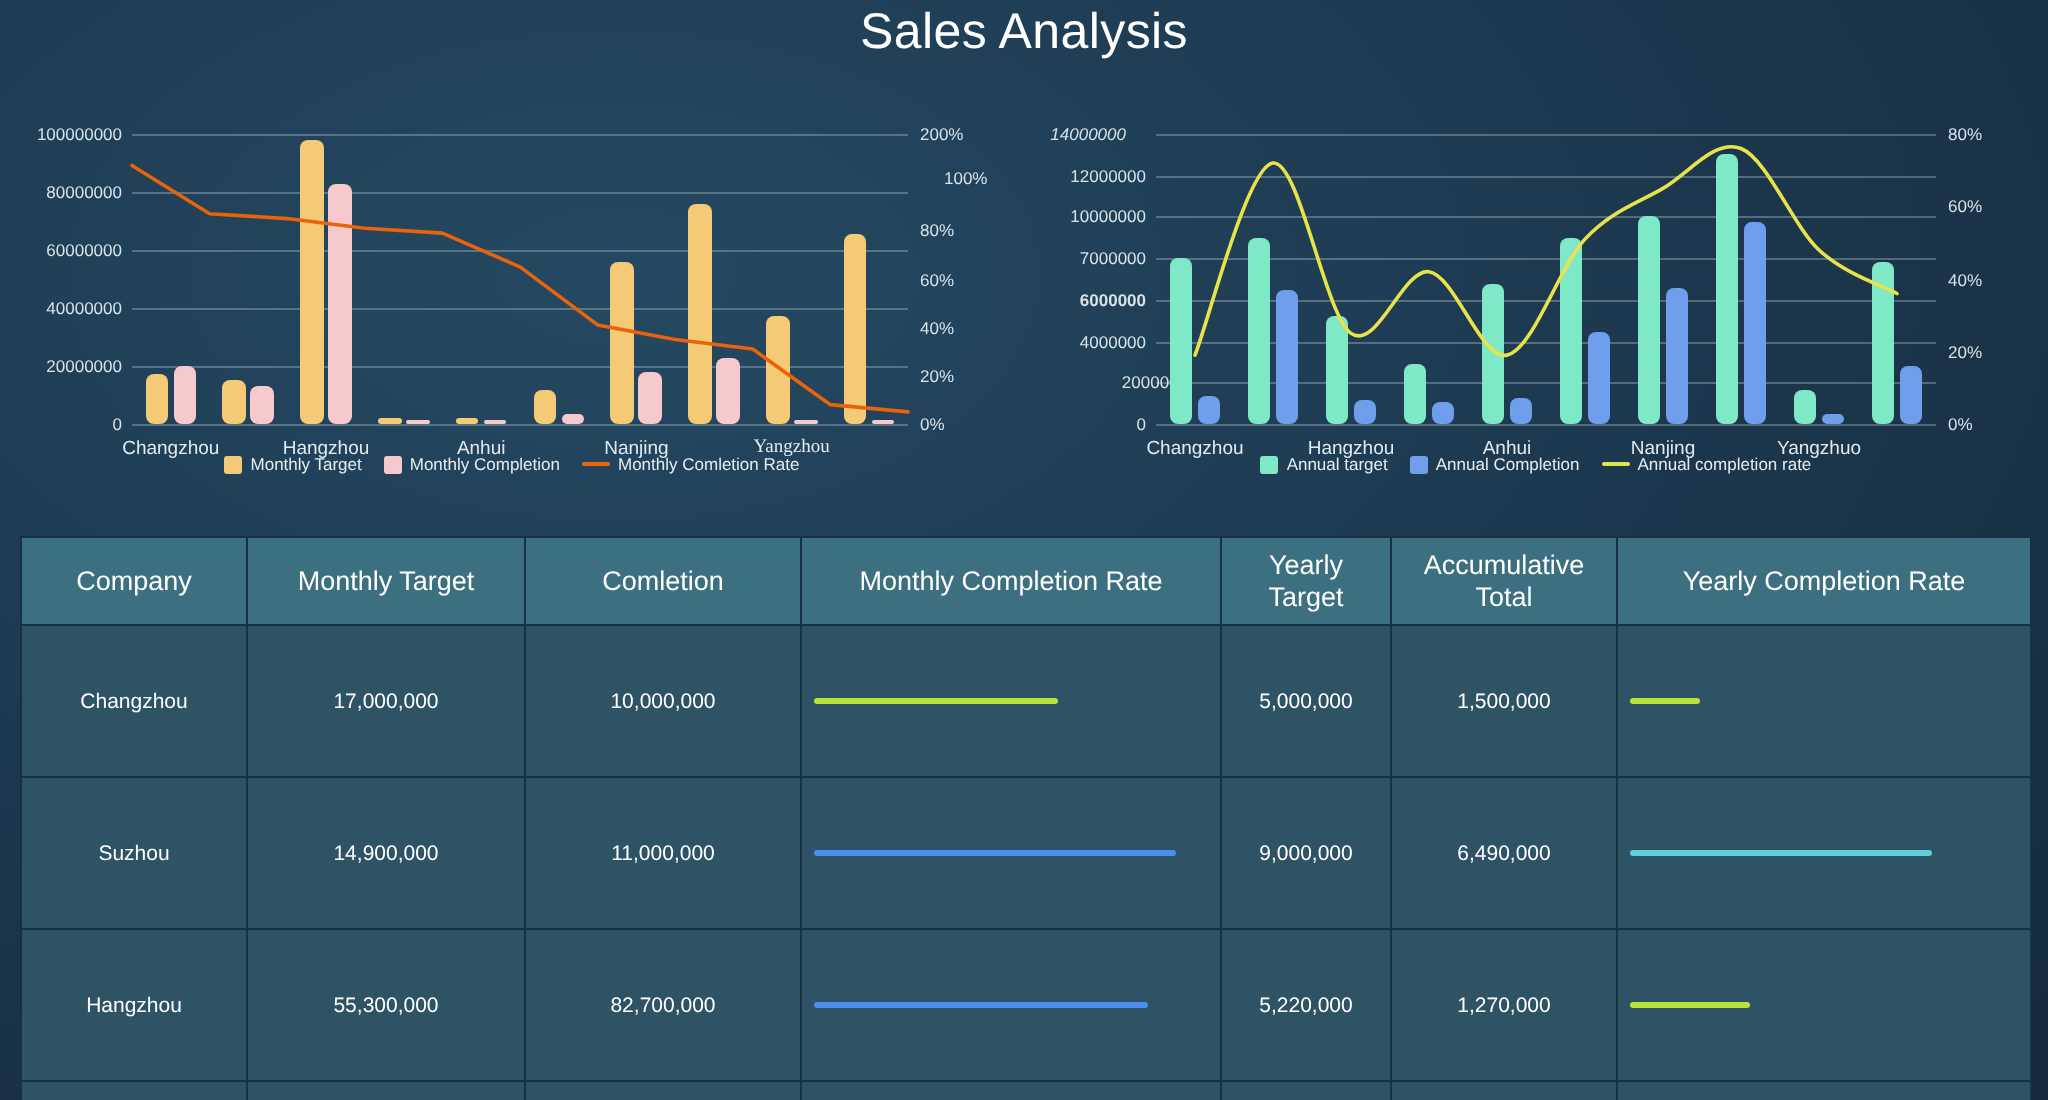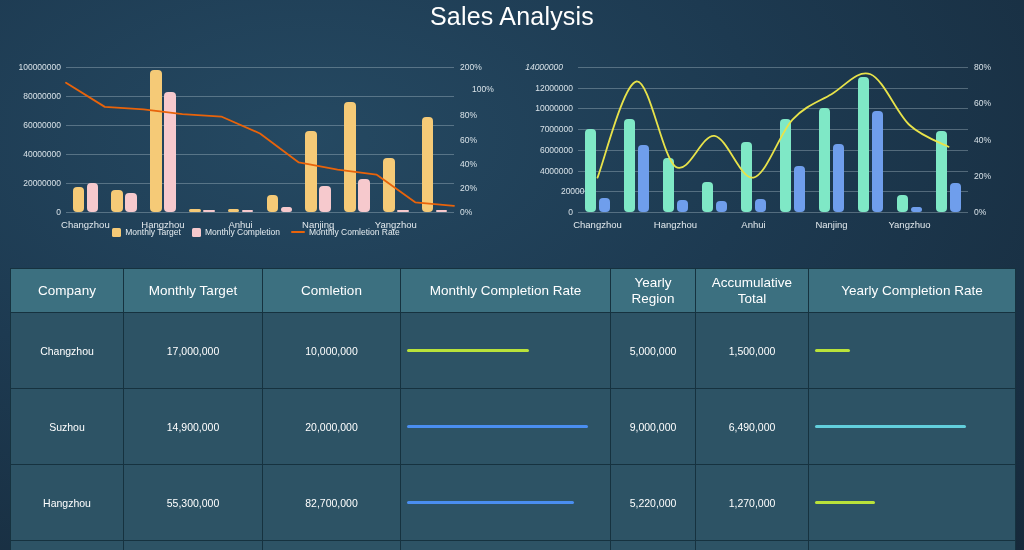--- a/index.html
+++ b/index.html
@@ -149,21 +149,21 @@
           <div class="bar" style="left: 175.764px; width: 11.64px; height: 2.5px; background: rgb(246, 201, 205);"></div>
           <div class="bar" style="left: 214.564px; width: 11.64px; height: 5.365px; background: rgb(246, 201, 205);"></div>
           <div class="bar" style="left: 253.364px; width: 11.64px; height: 26.1px; background: rgb(246, 201, 205);"></div>
           <div class="bar" style="left: 292.164px; width: 11.64px; height: 32.77px; background: rgb(246, 201, 205);"></div>
           <div class="bar" style="left: 330.964px; width: 11.64px; height: 2.5px; background: rgb(246, 201, 205);"></div>
           <div class="bar" style="left: 369.764px; width: 11.64px; height: 2.5px; background: rgb(246, 201, 205);"></div>
           <div class="cat-lab" style="left: -25.6px; width: 90px;">Changzhou</div>
           <div class="cat-lab" style="left: 52px; width: 90px;">Hangzhou</div>
           <div class="cat-lab" style="left: 129.6px; width: 90px;">Anhui</div>
           <div class="cat-lab" style="left: 207.2px; width: 90px;">Nanjing</div>
-          <div class="cat-lab" style="left: 284.8px; width: 90px;">Yangzhou</div>
+          <div class="cat-lab" style="left: 284.8px; width: 90px; font-family: Liberation Serif, serif;">Yangzhou</div>
           <svg class="linesvg" width="388" height="145">
             <path d="M0,15.708333333333314 L38.8,39.875 L77.6,42.29166666666666 L116.4,47.125 L155.2,49.54166666666667 L194,66.45833333333334 L232.8,95.45833333333334 L271.6,102.70833333333333 L310.4,107.54166666666666 L349.2,135.33333333333334 L388,138.95833333333334" fill="none" stroke="#e8630a" stroke-width="1.8" stroke-linecap="round" stroke-linejoin="round"></path>
           </svg>
         </div>
       <div id="axL"></div>
       <div id="ax2L"></div>
     </div>
     <div class="legend">
       <span class="item">
         <span class="sw" style="background:#f5ca77"></span>
@@ -183,21 +183,21 @@
   <div class="chart-panel r">
     <div class="plot-wrap">
       <div class="plot" id="plotR" style="width: 390px; left: 66px;">
           <div class="gridline" style="top: 145px;"></div>
           <div class="axis-left-lab" style="right: 395px; top: 141px; width: 70px;">0</div>
           <div class="gridline" style="top: 124.286px;"></div>
           <div class="axis-left-lab" style="right: 374px; top: 120.286px; width: 70px;">2000000</div>
           <div class="gridline" style="top: 103.571px;"></div>
           <div class="axis-left-lab" style="right: 395px; top: 99.5714px; width: 70px;">4000000</div>
           <div class="gridline" style="top: 82.8571px;"></div>
-          <div class="axis-left-lab" style="right: 395px; top: 78.8571px; width: 70px;">6000000</div>
+          <div class="axis-left-lab" style="right: 395px; top: 78.8571px; width: 70px; font-weight: bold;">6000000</div>
           <div class="gridline" style="top: 62.1429px;"></div>
           <div class="axis-left-lab" style="right: 395px; top: 58.1429px; width: 70px;">7000000</div>
           <div class="gridline" style="top: 41.4286px;"></div>
           <div class="axis-left-lab" style="right: 395px; top: 37.4286px; width: 70px;">10000000</div>
           <div class="gridline" style="top: 20.7143px;"></div>
           <div class="axis-left-lab" style="right: 395px; top: 16.7143px; width: 70px;">12000000</div>
           <div class="gridline" style="top: 0px;"></div>
           <div class="axis-left-lab" style="right: 405px; top: -4px; width: 70px; font-style: italic;">14000000</div>
           <div class="axis-right-lab" style="left: 396px; top: 141px;">0%</div>
           <div class="axis-right-lab" style="left: 396px; top: 104.75px;">20%</div>
@@ -229,20 +229,34 @@
           <div class="cat-lab" style="left: 130.5px; width: 90px;">Anhui</div>
           <div class="cat-lab" style="left: 208.5px; width: 90px;">Nanjing</div>
           <div class="cat-lab" style="left: 286.5px; width: 90px;">Yangzhuo</div>
           <svg class="linesvg" width="390" height="145">
             <path d="M19.5,110.5625 C26,94.55208333333333 45.5,16.3125 58.5,14.5 C71.5,12.6875 84.5,90.625 97.5,99.6875 C110.5,108.75 123.5,67.0625 136.5,68.875 C149.5,70.6875 162.5,113.28125 175.5,110.5625 C188.5,107.84375 201.5,66.45833333333333 214.5,52.5625 C227.5,38.666666666666664 240.5,34.739583333333336 253.5,27.1875 C266.5,19.635416666666668 279.5,2.114583333333333 292.5,7.25 C305.5,12.385416666666668 318.5,45.916666666666664 331.5,58 C344.5,70.08333333333333 364,76.125 370.5,79.75" fill="none" stroke="#e8e34a" stroke-width="1.8" stroke-linecap="round" stroke-linejoin="round"></path>
           </svg>
         </div>
       <div id="axR"></div>
       <div id="ax2R"></div>
     </div>
+    <div class="legend">
+      <span class="item">
+        <span class="sw" style="background:#7fe8c6"></span>
+        <span>Annual target</span>
+      </span>
+      <span class="item">
+        <span class="sw" style="background:#6f9eec"></span>
+        <span>Annual Completion</span>
+      </span>
+      <span class="item">
+        <span class="swline" style="background:#e8e34a"></span>
+        <span>Annual completion rate</span>
+      </span>
+    </div>
   </div>
 </div>
 
 <div class="tablewrap">
   <table class="data">
     <colgroup>
       <col style="width:113px">
         <col style="width:139px">
         <col style="width:138px">
       <col style="width:210px">
@@ -251,21 +265,21 @@
         <col style="width:207px">
     </colgroup>
     <thead>
       <tr>
         <th>Company</th>
         <th>Monthly Target</th>
         <th>Comletion</th>
         <th>Monthly Completion Rate</th>
         <th>
           <span>Yearly</span><br>
-          <span>Region</span>
+          <span>Target</span>
         </th>
         <th>
           <span>Accumulative</span><br>
           <span>Total</span>
         </th>
         <th>Yearly Completion Rate</th>
       </tr>
     </thead>
     <tbody id="tbody">
         <tr>
@@ -277,21 +291,21 @@
           </td>
           <td>5,000,000</td>
           <td>1,500,000</td>
           <td class="ratecell">
             <span class="ratebar" style="width: 18%; background: rgb(185, 226, 58);"></span>
           </td>
         </tr>
         <tr>
           <td class="cmp">Suzhou</td>
           <td>14,900,000</td>
-          <td>20,000,000</td>
+          <td>11,000,000</td>
           <td class="ratecell">
             <span class="ratebar" style="width: 92%; background: rgb(74, 142, 240);"></span>
           </td>
           <td>9,000,000</td>
           <td>6,490,000</td>
           <td class="ratecell">
             <span class="ratebar" style="width: 78%; background: rgb(98, 207, 220);"></span>
           </td>
         </tr>
         <tr>

